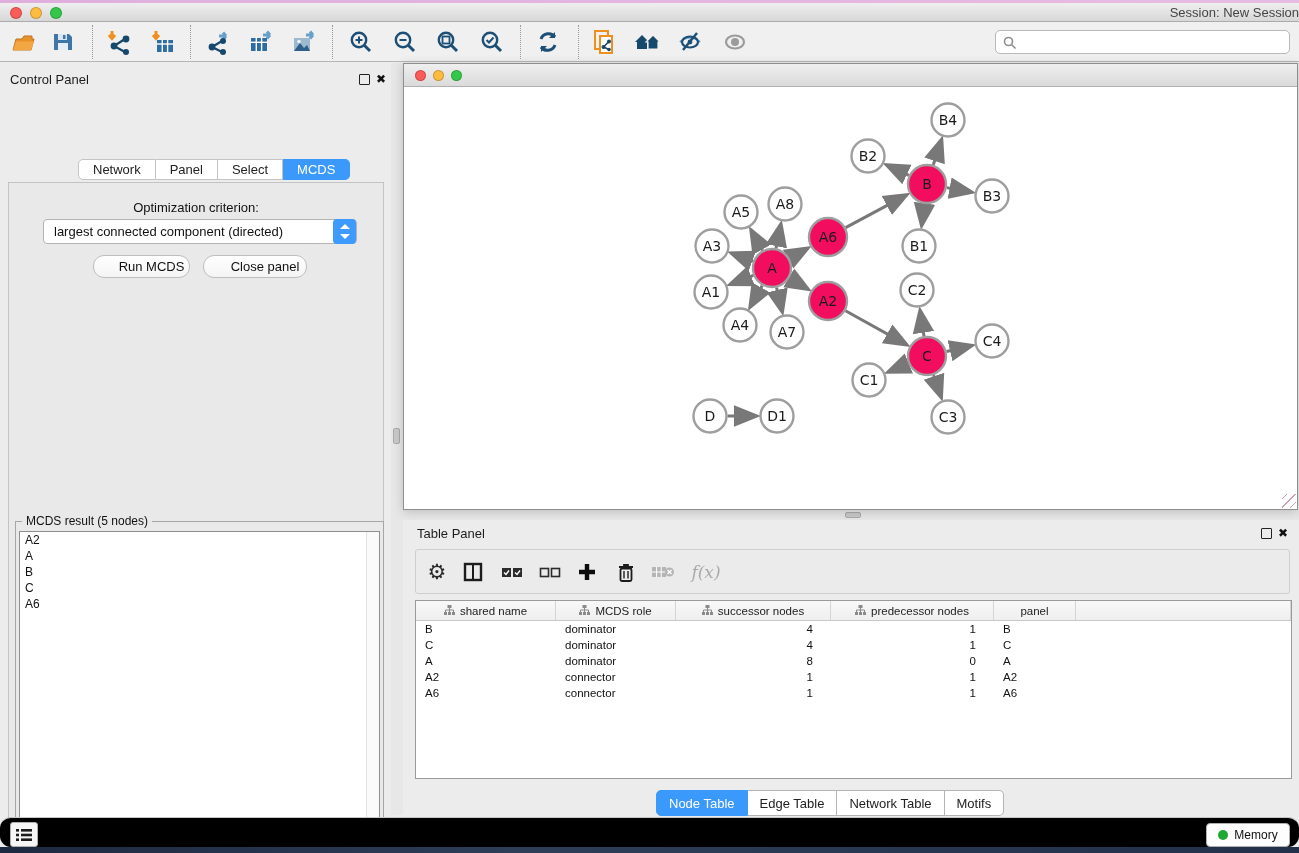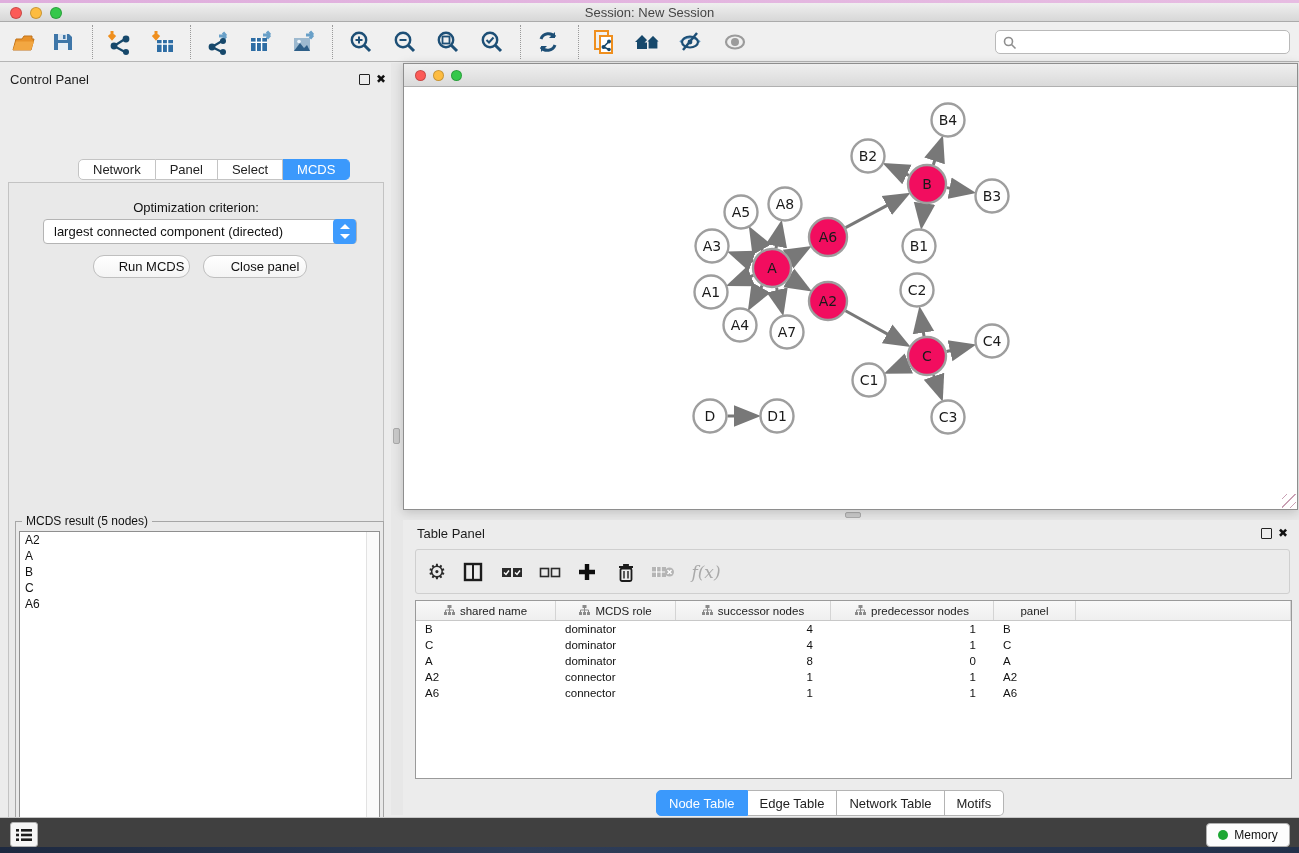--- a/index.html
+++ b/index.html
@@ -7,21 +7,21 @@
   body { font-family:"Liberation Sans","DejaVu Sans",sans-serif; background:#ECECEC; position:relative; }
   #app { position:absolute; inset:0; }
   .abs { position:absolute; }
 
   
   .wall-top { left:0; top:0; width:1299px; height:3px; background:linear-gradient(90deg,#dfaedd,#e7bce2); }
   .wall-bottom { left:0; top:847px; width:1299px; height:6px; background:linear-gradient(90deg,#1d2940,#2e3d58 40%,#22304a); }
 
   
   .titlebar { left:0; top:3px; width:1299px; height:19px; background:linear-gradient(#efefef,#d7d7d7); border-bottom:1px solid #ababab; }
-  .titlebar .title { position:absolute; left:0; right:0; top:2px; text-align:center; font-size:13px; color:#454545; }
+  .titlebar .title { position:absolute; left:0; right:0; top:2px; text-align:right; font-size:13px; color:#454545; }
   .light { position:absolute; top:4px; width:12px; height:12px; border-radius:50%; border:0.5px solid rgba(0,0,0,0.2); }
   .light.red{ background:#fc5b57; } .light.yellow{ background:#fdbc40; } .light.green{ background:#34c84a; }
 
   
   .toolbar { left:0; top:22px; width:1299px; height:40px; background:#f0f0f0; border-bottom:1px solid #b5b5b5; }
   .tb-icon { position:absolute; top:7px; width:26px; height:26px; cursor:pointer; }
   .tb-sep { position:absolute; top:3px; height:34px; width:0; border-left:1px dotted #9a9a9a; }
   .searchbox { position:absolute; left:995px; top:8px; width:295px; height:24px; background:#fff; border:1px solid #b9b9b9; border-radius:5px; }
   .searchbox svg { position:absolute; left:7px; top:5px; }
 
@@ -78,21 +78,21 @@
   .td { font-size:11.5px; color:#111; line-height:16px; white-space:nowrap; overflow:hidden; }
   .td.left { padding-left:9px; text-align:left; }
   .td.right { padding-right:18px; text-align:right; }
   .bottom-tabs { position:absolute; left:253px; top:270px; height:22px; display:flex; }
   .bt { height:22px; border:1px solid #b4b4b4; border-left:none; background:#fff; font-size:13px; color:#222; display:flex; align-items:center; padding:12px 12px; cursor:pointer; }
   .bt:first-child { border-left:1px solid #b4b4b4; border-radius:5px 0 0 5px; }
   .bt:last-child { border-radius:0 5px 5px 0; }
   .bt.selected { background:#3b99fc; border-color:#3b99fc; color:#fff; }
 
   
-  .statusbar { left:0; top:817px; width:1299px; height:30px; background:#404040; border-top:1px solid #c6c6c6; }
+  .statusbar { left:0; top:817px; width:1299px; height:30px; background:#000000; border-top:1px solid #c6c6c6;border-radius:11px; }
   .panels-btn { position:absolute; left:10px; top:4px; width:28px; height:25px; background:#f6f6f6; border:1px solid #b0b0b0; border-radius:3px; cursor:pointer; display:flex; align-items:center; justify-content:center; }
   .memory-btn { position:absolute; right:9px; top:5px; width:84px; height:24px; background:#fdfdfd; border:1px solid #afafaf; border-radius:4px; cursor:pointer; display:flex; align-items:center; justify-content:center; gap:6px; }
   .memory-dot { width:10px; height:10px; border-radius:50%; background:#1da733; }
   .memory-label { font-size:12px; color:#111; }
 </style>
 </head>
 <body>
 
 <div id="app">
   <div class="abs wall-top"></div>

